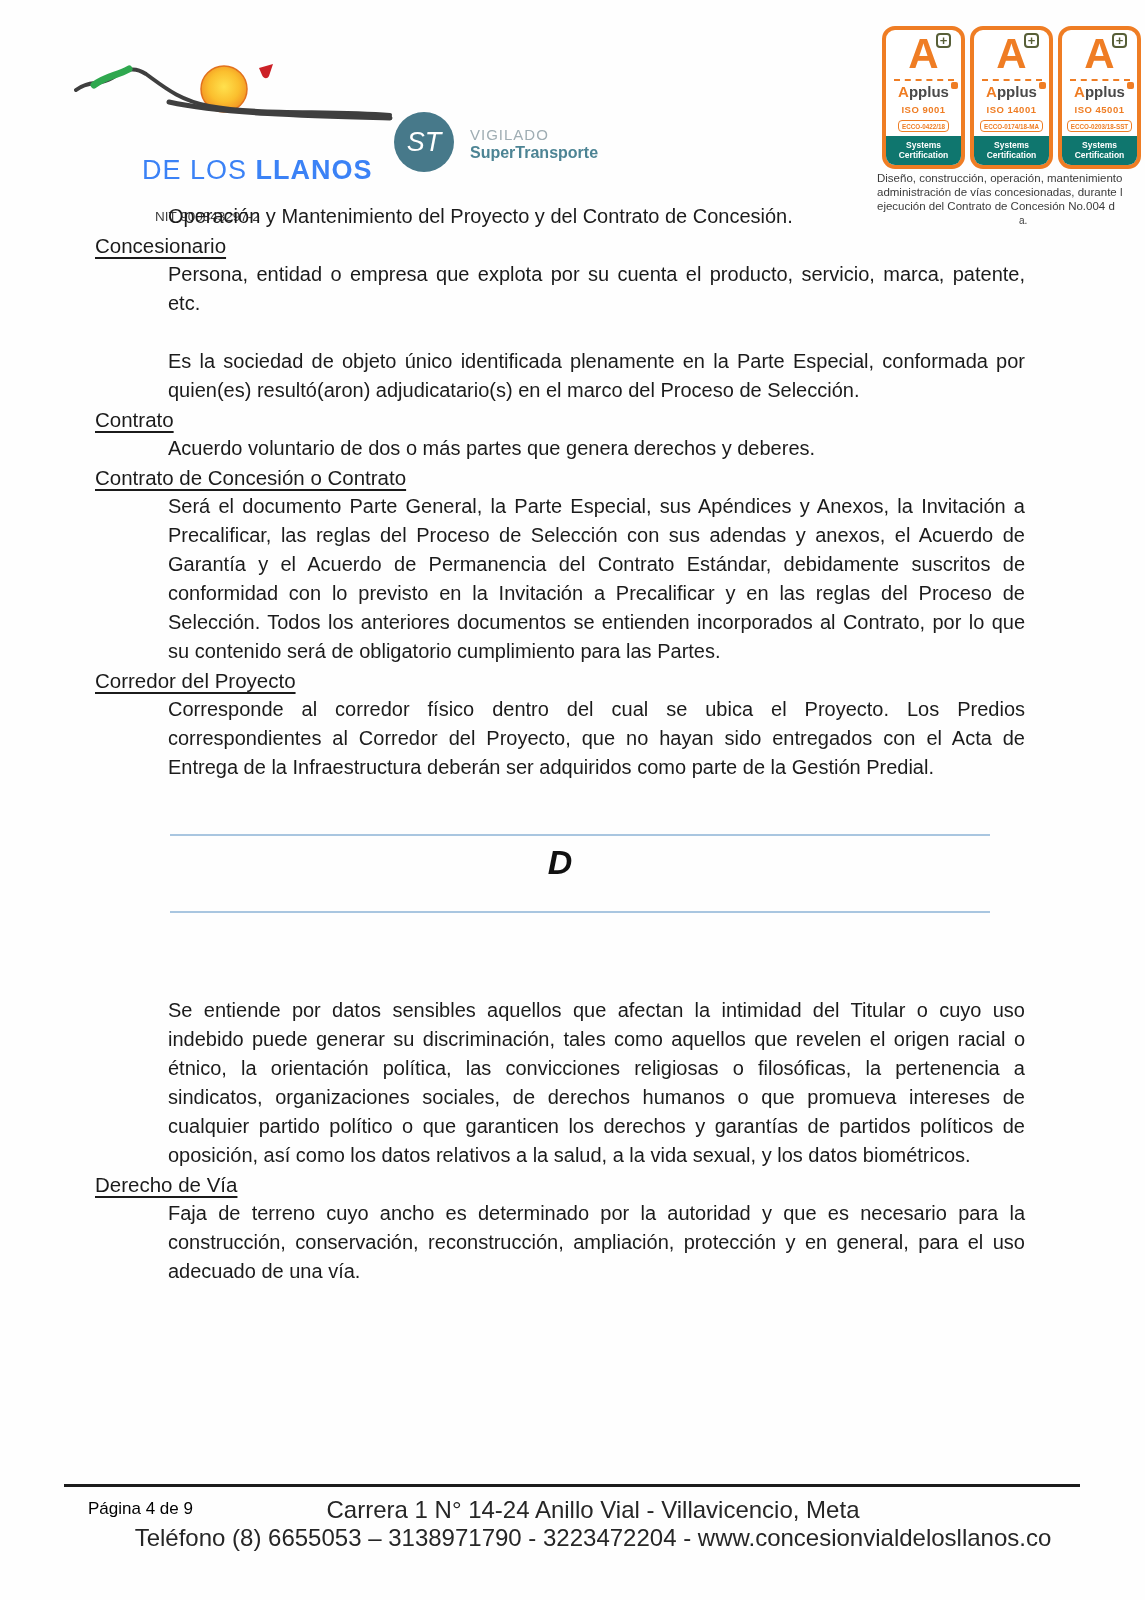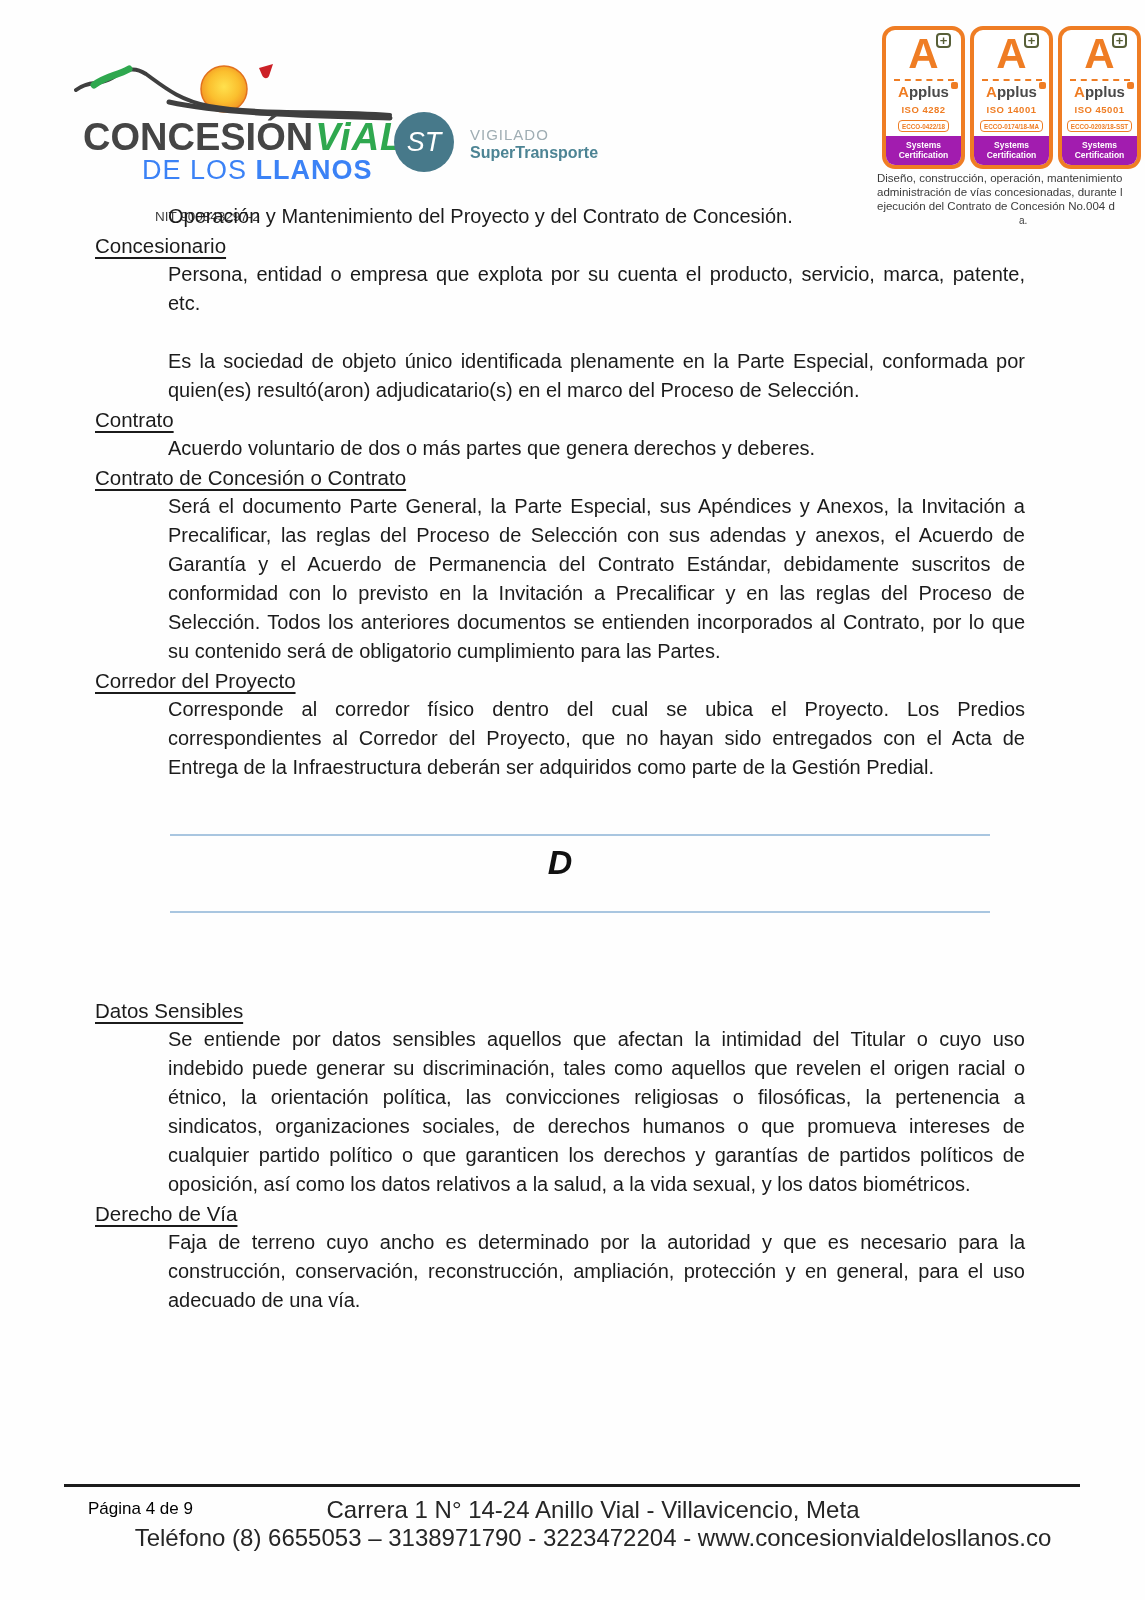--- a/index.html
+++ b/index.html
@@ -41,21 +41,21 @@
     border:2.5px solid #575f38; border-radius:4px;
     color:#575f38; font-size:13px; font-weight:700; line-height:11px; text-align:center;
   }
   .badge-dash { width:80%; border-top:2px dashed #ef7d24; margin:3px 0 2px; }
   .badge-word { font-size:15px; font-weight:700; color:#4a4a4a; position:relative; }
   .badge-word .oa { color:#ef7d24; }
   .badge-word .reg { position:absolute; top:-1px; right:-9px; width:7px; height:7px; background:#ef7d24; border-radius:2px; font-size:5px; color:#fff; line-height:7px; text-align:center; }
   .badge-iso { margin-top:4px; font-size:9.5px; font-weight:700; color:#ef7d24; letter-spacing:.5px; }
   .badge-code { margin-top:5px; font-size:6.3px; font-weight:700; color:#ef7d24; border:1.5px solid #ef7d24; border-radius:4px; padding:1.5px 3px; white-space:nowrap; }
   .badge-strip {
-    position:absolute; bottom:0; left:0; right:0; background:#a21caf;
+    position:absolute; bottom:0; left:0; right:0; background:#0f766e;
     color:#ffffff; font-size:8.5px; font-weight:700; text-align:center;
     line-height:10px; padding:4px 6px 5px;margin-top:8px;
   }
   .badge-caption { position:absolute; left:877px; top:171px; width:300px; font-size:11.5px; line-height:14px; color:#3b3b3b; white-space:nowrap; }
   .badge-caption .note { padding-left:142px; font-size:10px; margin-top:1px; }
 
   
   .doc { position:absolute; left:95px; top:202px; width:930px; font-size:20px; line-height:29px; }
   .intro { margin-left:73px; }
   .sec-heading { font-weight:400; font-size:20.5px; line-height:29px; text-decoration:underline; text-decoration-thickness:2px; text-underline-offset:4px; }
@@ -87,23 +87,20 @@
         <stop offset="100%" stop-color="#f08a1f"></stop>
       </radialGradient>
     </defs>
     <circle cx="150" cy="37" r="23" fill="url(#sun)" stroke="#e2711d" stroke-width="1.5"></circle>
     <path d="M2 38 C 15 28, 25 34, 38 26 C 52 17, 60 14, 72 22 C 90 35, 105 48, 135 54 C 185 63, 255 58, 316 63" fill="none" stroke="#3f3f3f" stroke-width="4" stroke-linecap="round"></path>
     <path d="M95 50 C 150 62, 240 64, 316 66" fill="none" stroke="#3f3f3f" stroke-width="5" stroke-linecap="round"></path>
     <path d="M20 33 C 32 24, 42 24, 55 17" fill="none" stroke="#2fa84f" stroke-width="7" stroke-linecap="round"></path>
     <path d="M185 16 l14 -4 -4 12 c-2 4 -6 2 -7 -1 z" fill="#cc2127"></path>
   </svg>
 
-  <div class="brand-line1">
-    <span>CONCESIÓN</span><span class="accent">ViAL</span>
-  </div>
   <div class="brand-line2">
     <span>DE LOS </span><span class="bold">LLANOS</span>
   </div>
   <div class="brand-nit">NIT 900843297-2</div>
 
   <div class="st-circle">
     <span>ST</span>
   </div>
   <div class="st-text">
     <div class="vig">VIGILADO</div>
@@ -115,21 +112,21 @@
     <div class="badge">
       <div class="badge-a">
         <span class="bigA">A</span>
         <span class="plus">+</span>
       </div>
       <div class="badge-dash"></div>
       <div class="badge-word">
         <span class="oa">A</span><span>pplus</span>
         <span class="reg"></span>
       </div>
-      <div class="badge-iso">ISO 4282</div>
+      <div class="badge-iso">ISO 9001</div>
       <div class="badge-code">ECCO-0422/18</div>
       <div class="badge-strip">Systems Certification</div>
     </div>
 
     <div class="badge">
       <div class="badge-a">
         <span class="bigA">A</span>
         <span class="plus">+</span>
       </div>
       <div class="badge-dash"></div>
@@ -191,21 +188,20 @@
     </section>
 
     <div class="divider">
       <div class="rule top"></div>
       <div class="letter">D</div>
       <div class="rule bottom"></div>
     </div>
     <div class="post-divider-gap"></div>
 
     <section>
-      <div class="sec-heading">Datos Sensibles</div>
       <p class="sec-body">Se entiende por datos sensibles aquellos que afectan la intimidad del Titular o cuyo uso indebido puede generar su discriminación, tales como aquellos que revelen el origen racial o étnico, la orientación política, las convicciones religiosas o filosóficas, la pertenencia a sindicatos, organizaciones sociales, de derechos humanos o que promueva intereses de cualquier partido político o que garanticen los derechos y garantías de partidos políticos de oposición, así como los datos relativos a la salud, a la vida sexual, y los datos biométricos.</p>
     </section>
 
     <section>
       <div class="sec-heading">Derecho de Vía</div>
       <p class="sec-body">Faja de terreno cuyo ancho es determinado por la autoridad y que es necesario para la construcción, conservación, reconstrucción, ampliación, protección y en general, para el uso adecuado de una vía.</p>
     </section>
 
   </div>
 

